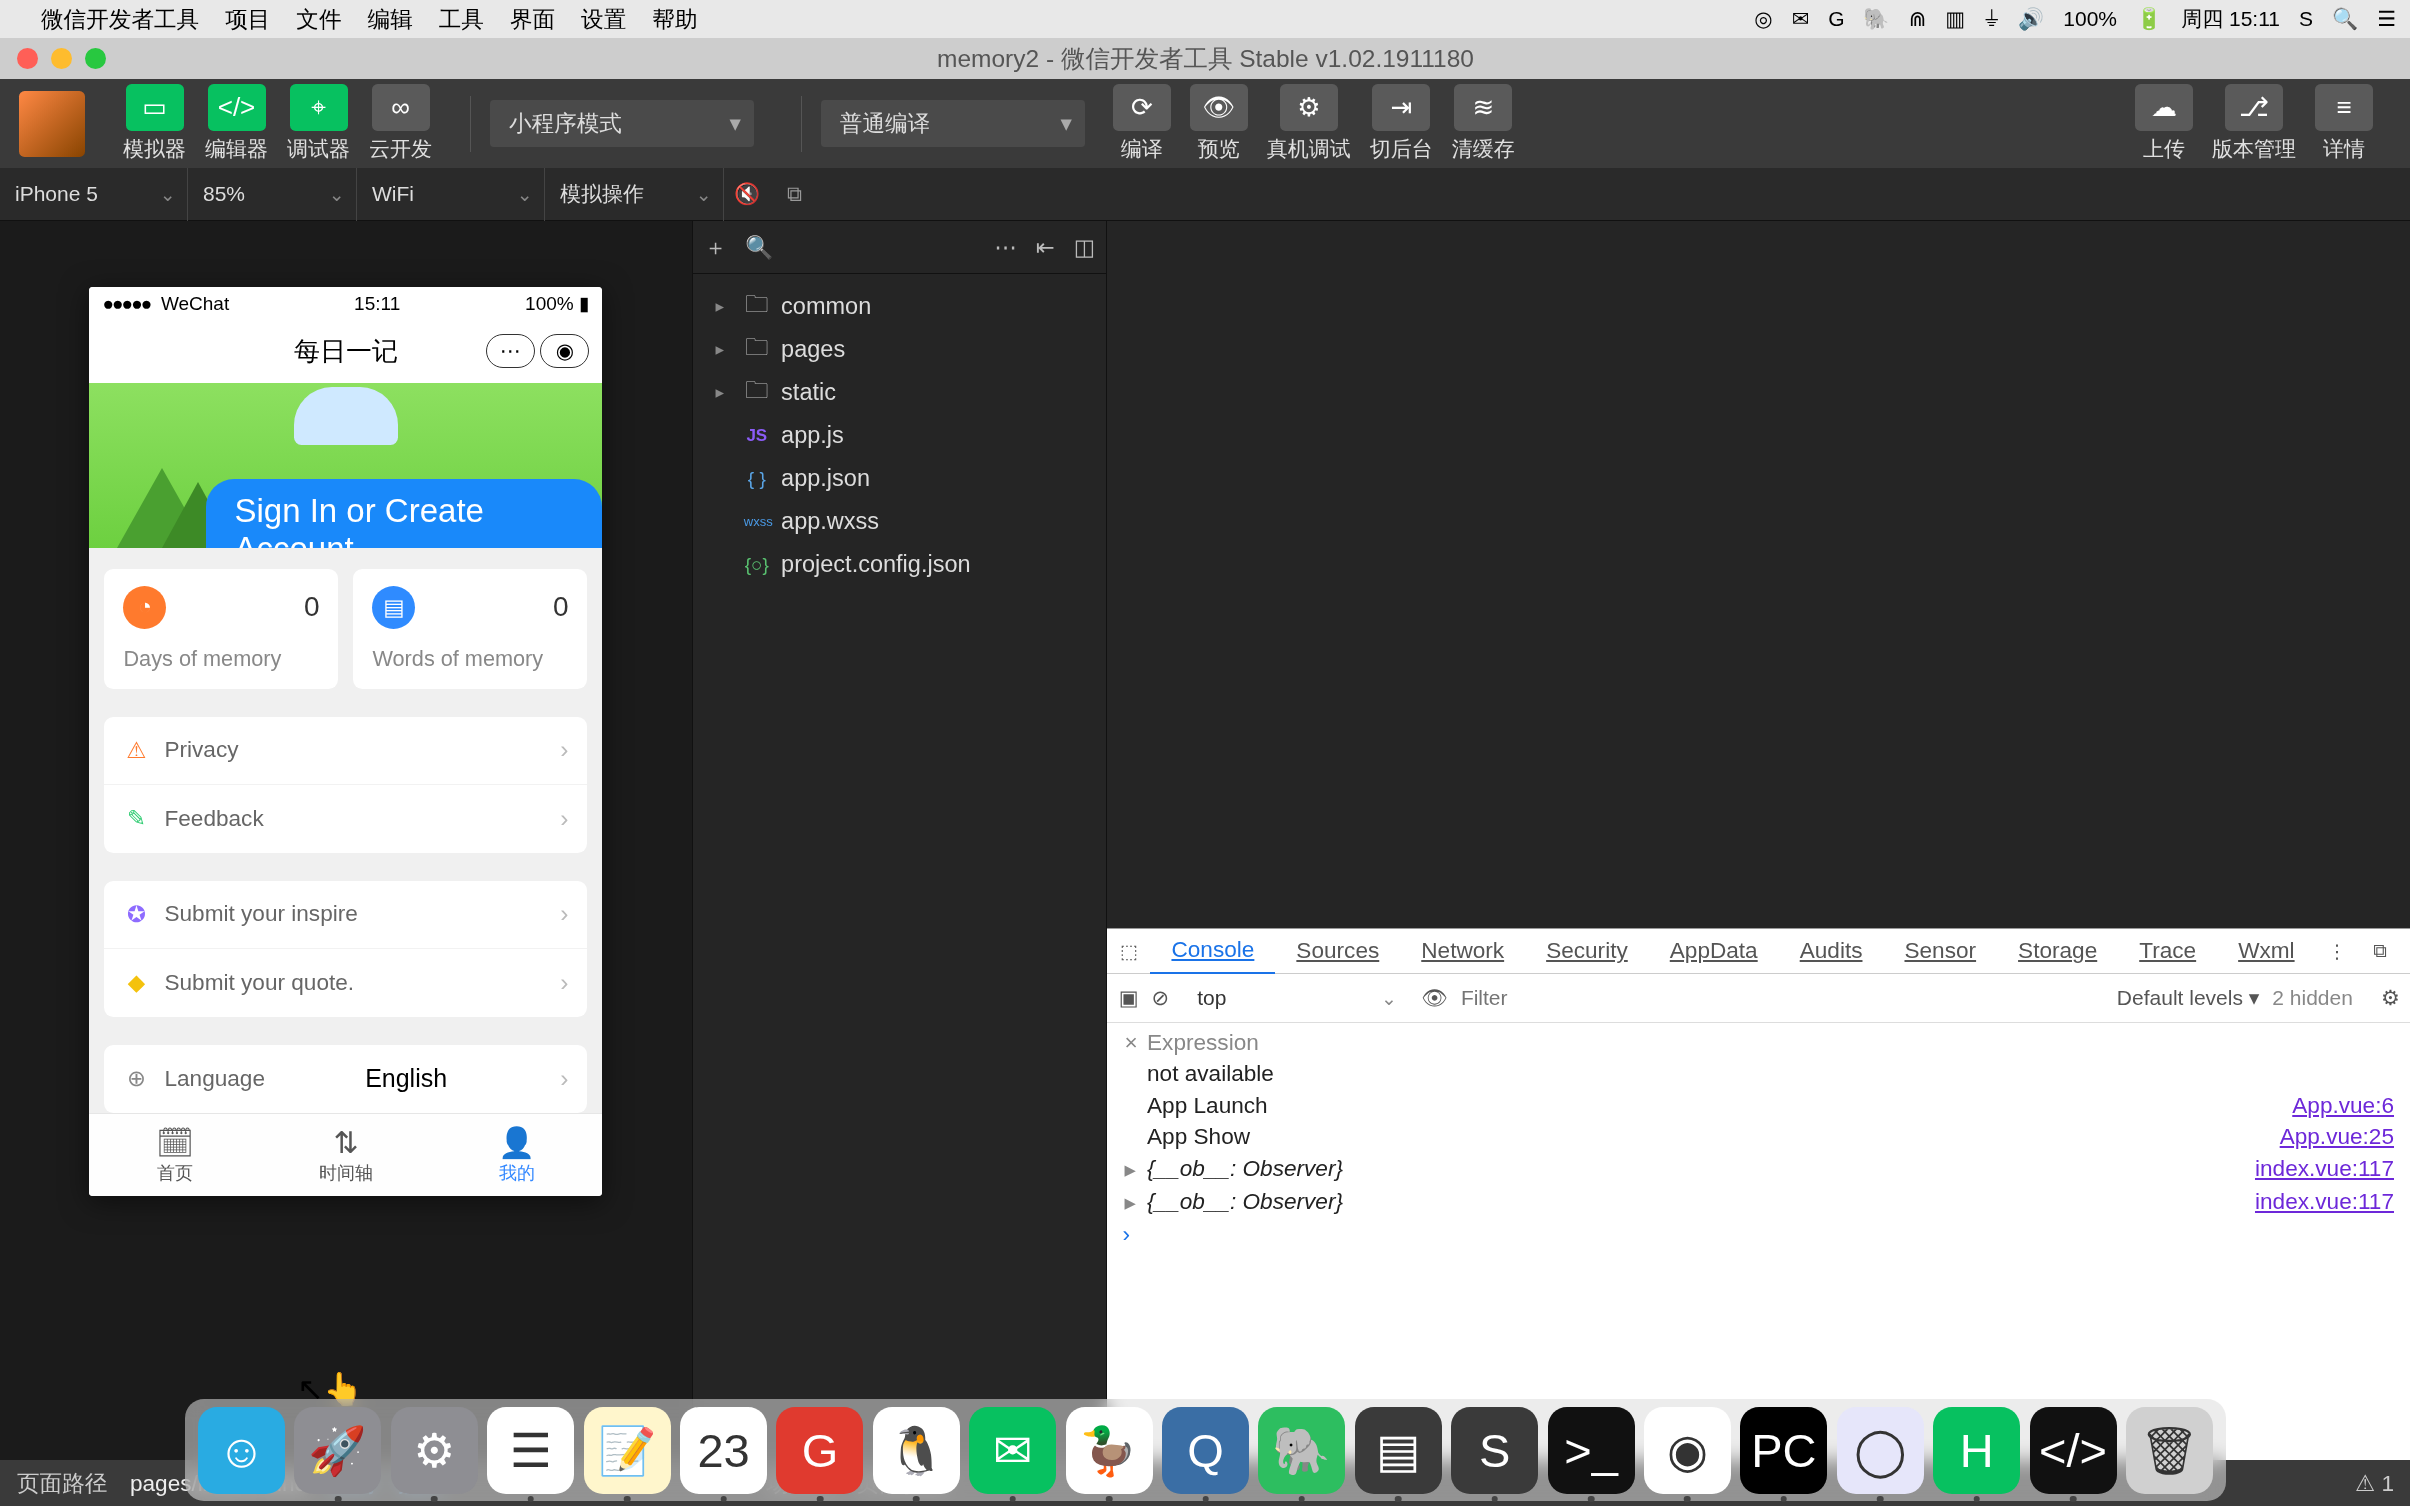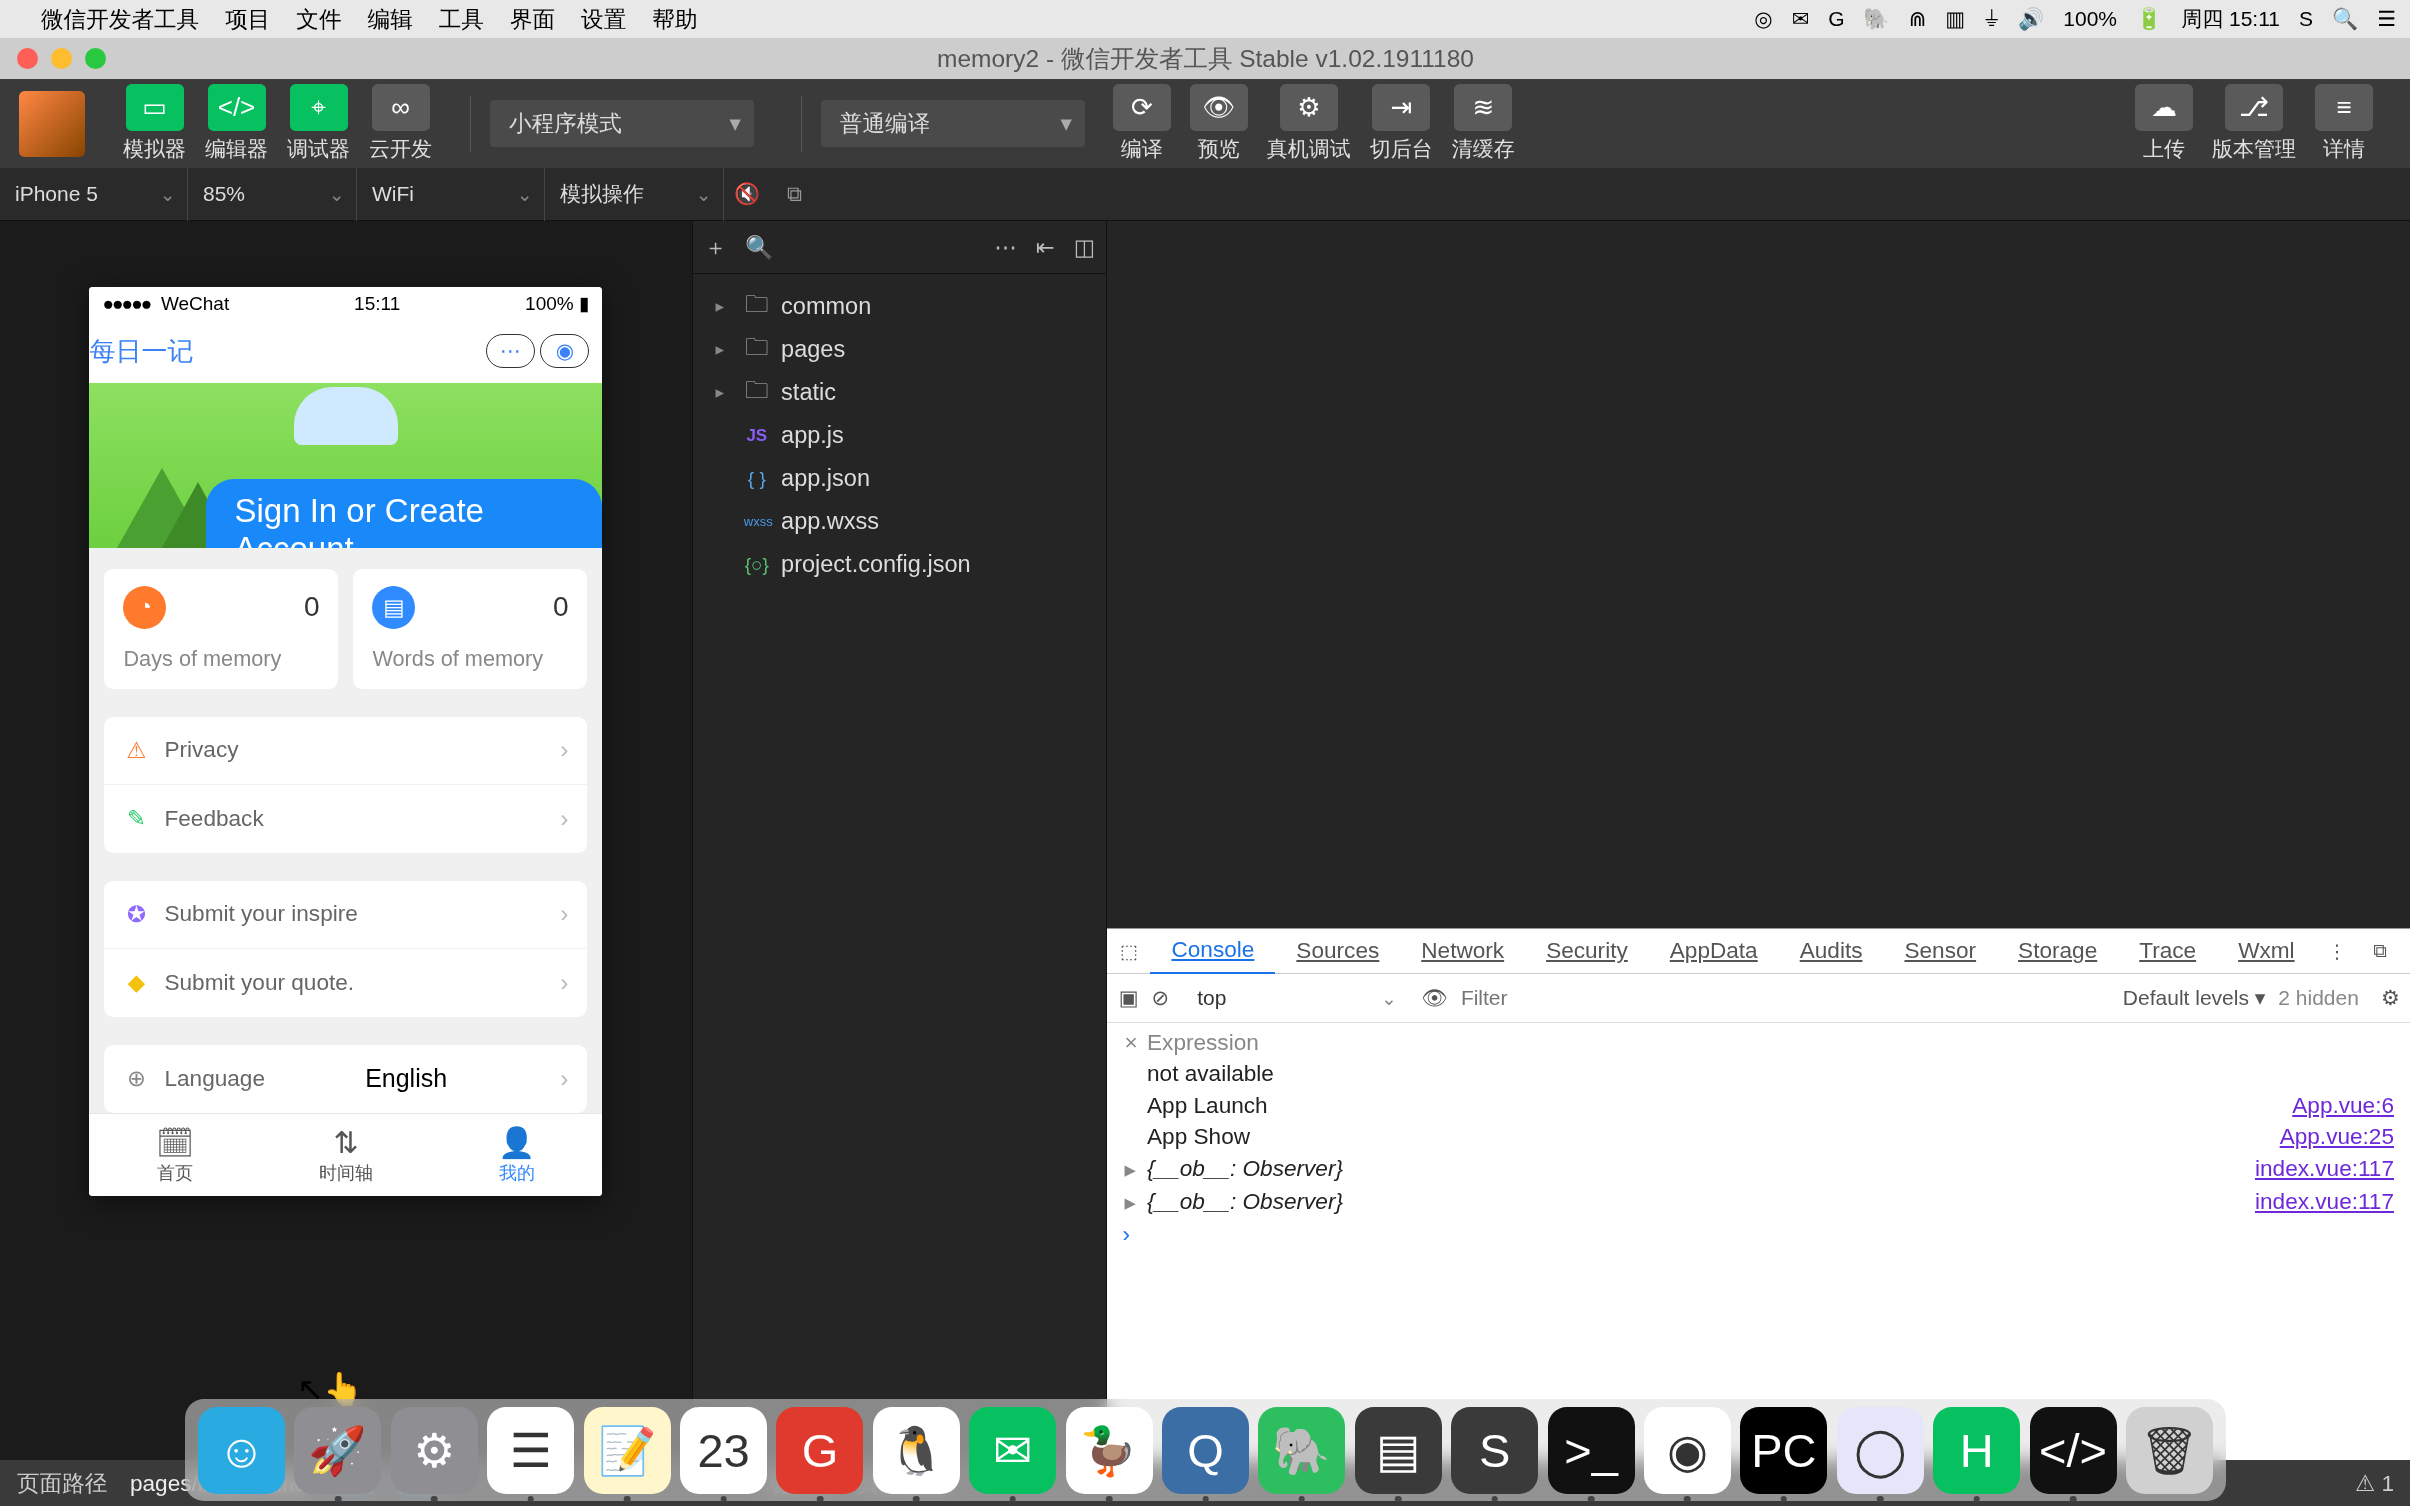--- a/index.html
+++ b/index.html
@@ -47,21 +47,21 @@
 
 .mainrow{flex:1;display:flex;min-height:0;}
 .simcol{width:942px;background:#1b1b1b;display:flex;align-items:flex-start;justify-content:center;padding-top:66px;}
 .midcol{width:565px;background:#252525;display:flex;flex-direction:column;border-left:0.9px solid #111;border-right:0.9px solid #111;}
 .rightcol{flex:1;background:#252525;display:flex;flex-direction:column;}
 
 
 .phone{width:513px;height:909px;background:#f0f0f0;border-radius:3.8px;overflow:hidden;display:flex;flex-direction:column;box-shadow:0 5.6px 28px rgba(0,0,0,.5);}
 .pstatus{height:34px;background:#fff;display:flex;align-items:center;justify-content:space-between;padding:0 13px;font-size:19px;color:#000;}
 .pstatus .sigs{letter-spacing:-1.9px;}
-.pheader{height:64px;background:#fff;display:flex;align-items:center;justify-content:flex-start;position:relative;font-size:26px;color:#3b82f6;}
+.pheader{height:64px;background:#fff;display:flex;align-items:center;justify-content:center;position:relative;font-size:26px;color:#000000;}
 .pheader .cap{position:absolute;right:13px;display:flex;gap:5.6px;align-items:center;}
 .pheader .cap span{width:49px;height:34px;border:1.4px solid #333;border-radius:17px;display:flex;align-items:center;justify-content:center;font-size:21px;}
 .hero{height:169px;background:linear-gradient(#8de060,#6dd040);position:relative;overflow:hidden;}
 .cloud{position:absolute;top:3.8px;left:205px;width:104px;height:58px;background:#cfe9ff;border-radius:38px 38px 7.5px 7.5px;}
 .mtn{position:absolute;bottom:0;left:28px;width:0;height:0;border-left:45px solid transparent;border-right:45px solid transparent;border-bottom:80px solid #4aa030;}
 .mtn2{position:absolute;bottom:0;left:73px;width:0;height:0;border-left:36px solid transparent;border-right:36px solid transparent;border-bottom:66px solid #3d8a26;}
 .signin{position:absolute;top:96px;left:117px;background:#1989fa;color:#fff;padding:13px 28px;border-radius:28px;font-size:33px;}
 .stats{display:flex;padding:21px 15px 0;gap:15px;background:#f0f0f0;}
 .stat{flex:1;background:#fff;border-radius:9.4px;padding:17px 19px;}
 .stat .top{display:flex;justify-content:space-between;align-items:center;}
@@ -97,21 +97,21 @@
 .rightcol .blank{flex:1;background:#252525;}
 .console{height:532px;background:#fff;display:flex;flex-direction:column;border-top:0.9px solid #999;}
 .ctabs{height:45px;display:flex;align-items:center;border-bottom:0.9px solid #ccc;padding-right:9.4px;}
 .ctabs .pick{width:43px;text-align:center;color:#555;font-size:19px;}
 .ctab{padding:0 21px;color:#555;font-size:22.6px;height:45px;display:flex;align-items:center;text-decoration:underline;}
 .ctab.active{color:#1a73e8;border-bottom:2.8px solid #1a73e8;}
 .ctabs .sp{flex:1;}
 .cfilter{height:49px;display:flex;align-items:center;border-bottom:0.9px solid #ddd;padding:0 11.3px;gap:13px;font-size:21px;color:#555;}
 .cfilter .sel{border:0;min-width:226px;color:#333;}
 .cfilter input{border:0;outline:0;font-size:21px;flex:1;}
-.cfilter .hidden{color:#888;margin-left:auto;margin-right:9px;}
+.cfilter .hidden{color:#888;margin-left:auto;margin-right:15px;}
 .clog{flex:1;font-family:Menlo,monospace;font-size:22.6px;color:#222;padding:3.8px 0;overflow:auto;}
 .cline{display:flex;padding:2.8px 17px;align-items:center;}
 .cline .x{color:#888;width:22.6px;}
 .cline .msg{flex:1;}
 .cline .src{color:#6d28d9;text-decoration:underline;text-align:center;}
 .cline.gray .msg{color:#888;}
 .cline .obj{color:#222;font-style:italic;}
 .cprompt{color:#1a73e8;padding:3.8px 15px;}
 
 

